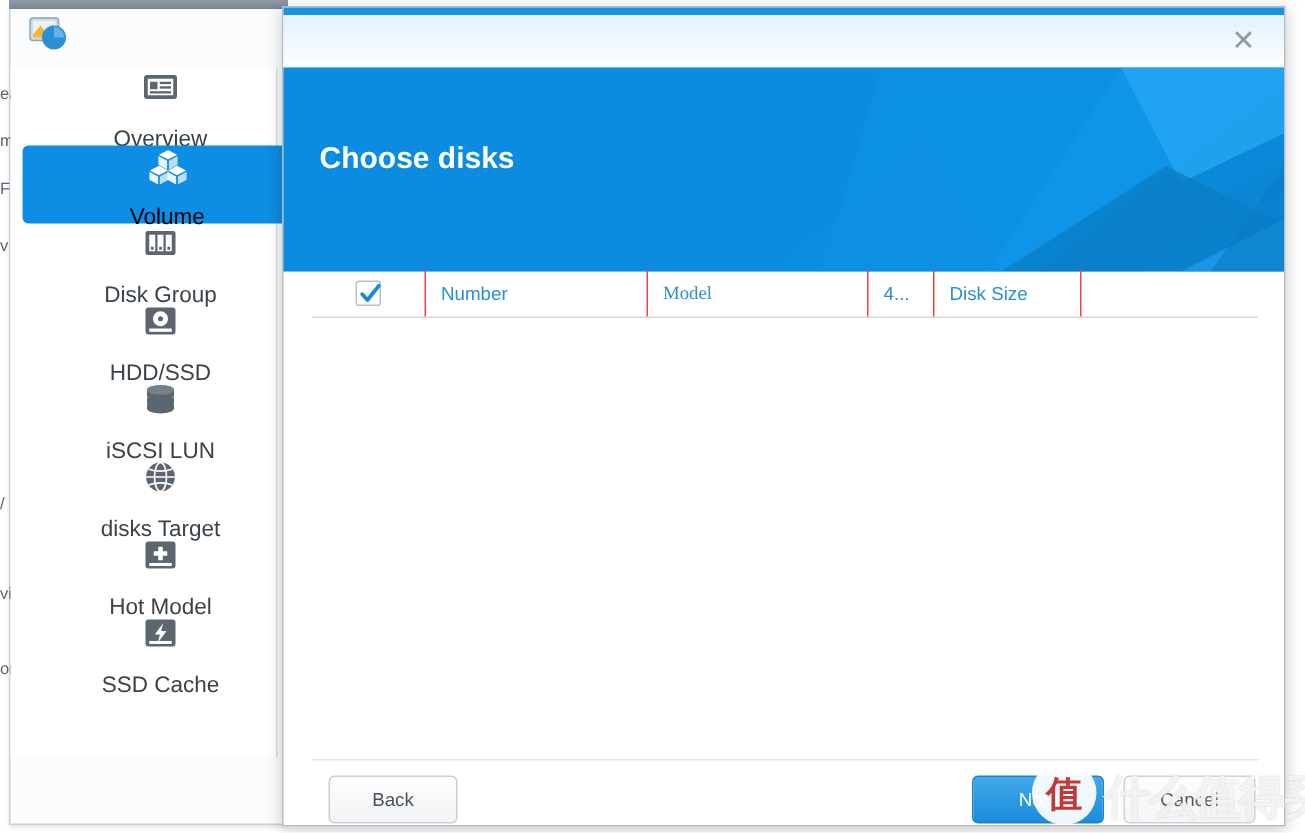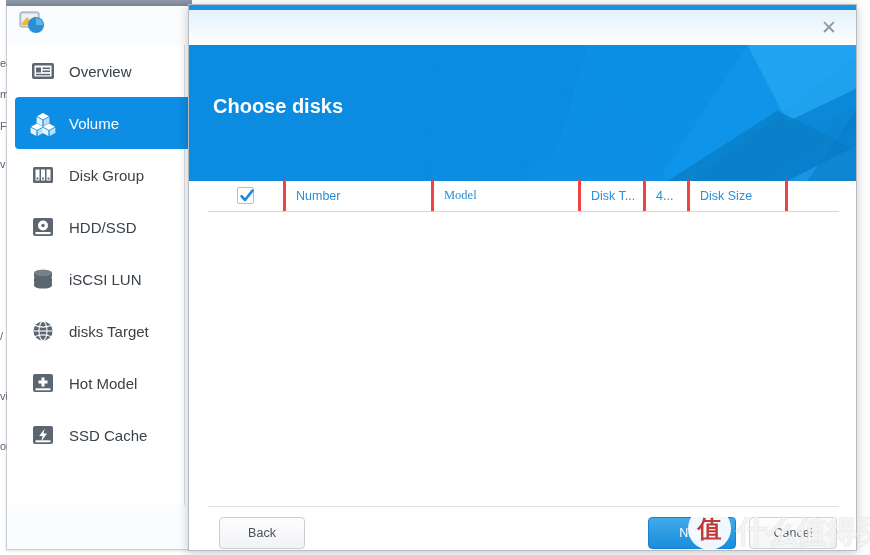--- a/index.html
+++ b/index.html
@@ -61,24 +61,25 @@
   .side-item {
     position: relative;
     display: flex;
     align-items: center;
     height: 52px;
     padding-left: 23px;
     gap: 13px;
     cursor: pointer;
     color: #3a4249;
     font-size: 15px;
+    flex-direction: column;
   }
   .side-item.active {
     background: #0d8de4;
-    color: #ffffff;
+    color: #000000;
     margin-left: 8px;
     border-radius: 4px 0 0 4px;
     padding-left: 15px;
     width: 178px;
   }
   .side-ico { width: 26px; height: 26px; flex: 0 0 26px; display:block; }
   .side-label { white-space: nowrap; }
 
   
   .dialog {
@@ -149,21 +150,21 @@
   }
   .cell {
     height: 100%;
     display: flex; align-items: center;
     padding-left: 10px;
     font-size: 12.5px;
     overflow: hidden; white-space: nowrap;
   }
   .tbl-head .cell {
     color: #2b8fd6;
-    border-left: 3px solid #ef4444;
+    border-left: 1px solid #ef4444;
   }
   .tbl-head .cell:first-child,
   .tbl-head .cell.c-check { border-left: none; }
   .tbl-row .cell { color: #444b52; }
   .c-check { width: 75px; justify-content: center; padding-left: 0; flex: 0 0 75px;}
   .c-num   { width: 148px; flex: 0 0 148px; }
   .c-model { width: 147px; flex: 0 0 147px; font-family: Liberation Serif, serif; }
   .c-type  { width: 65px;  flex: 0 0 65px; }
   .c-4k    { width: 38px;  flex: 0 0 38px; }
   .c-size  { width: 98px;  flex: 0 0 98px; margin-left: 6px; }
@@ -414,21 +415,20 @@
       <div class="tbl-head">
         <div class="cell c-check">
           <span class="chk">
             <svg viewBox="0 0 16 16">
               <path d="M2.5 8.2 L6 12 L13.5 2.6" fill="none" stroke="#1b8ad8" stroke-width="2.6" stroke-linecap="round" stroke-linejoin="round"></path>
             </svg>
           </span>
         </div>
         <div class="cell c-num">Number</div>
         <div class="cell c-model">Model</div>
-        <div class="cell c-type">Disk T...</div>
         <div class="cell c-4k">4...</div>
         <div class="cell c-size">Disk Size</div>
         <div class="cell c-end"></div>
       </div>
 
     </div>
 
     <div class="footer-sep"></div>
     <div class="btn btn-back">Back</div>
     <div class="btn btn-next">Next</div>

